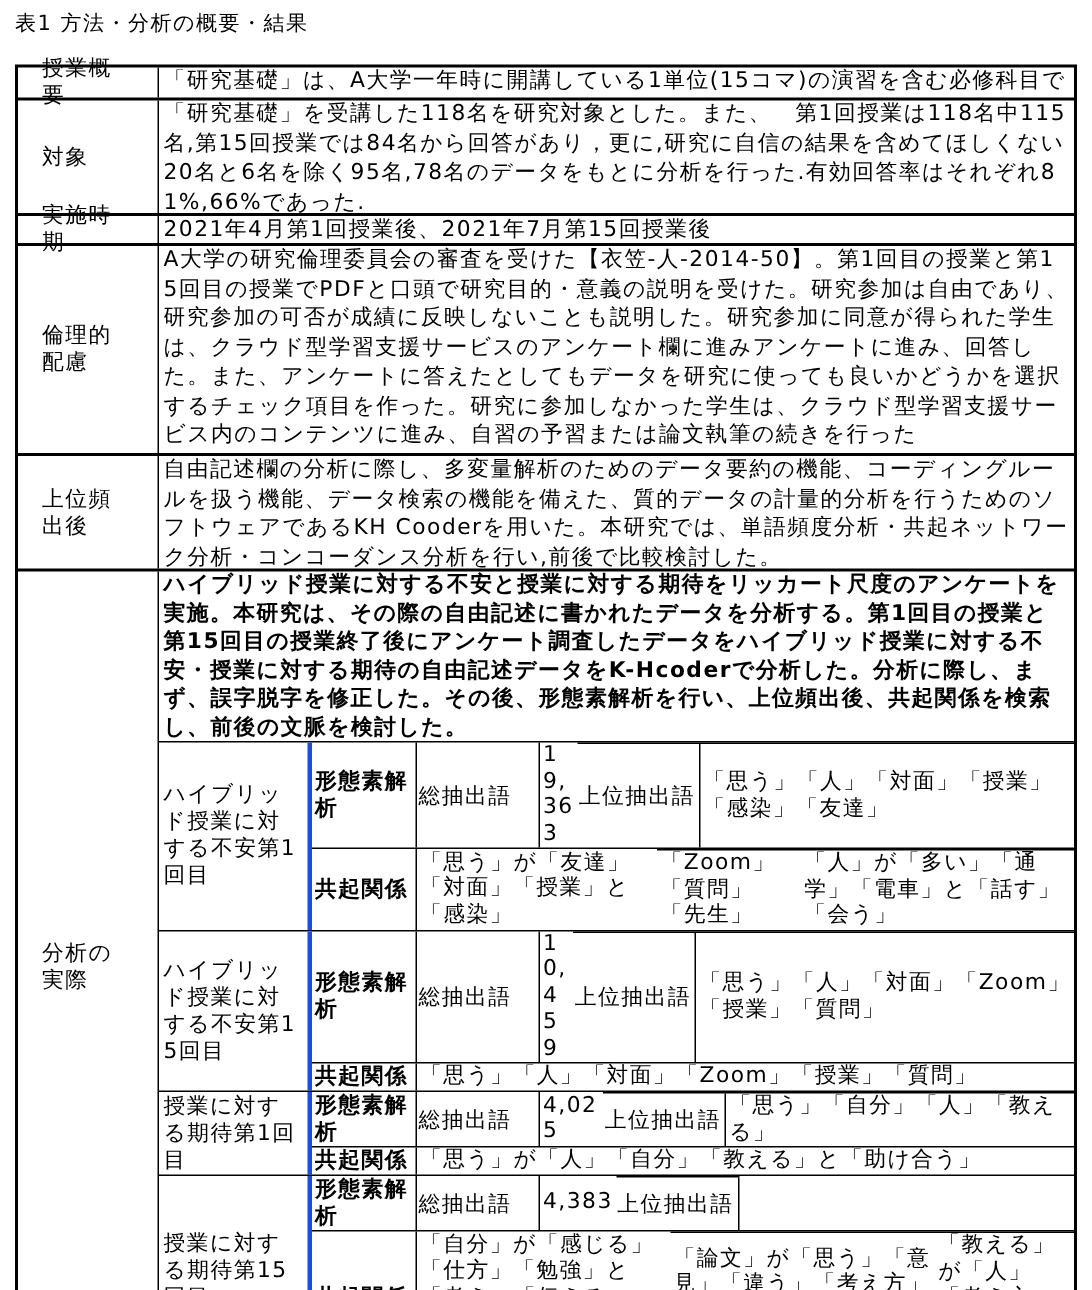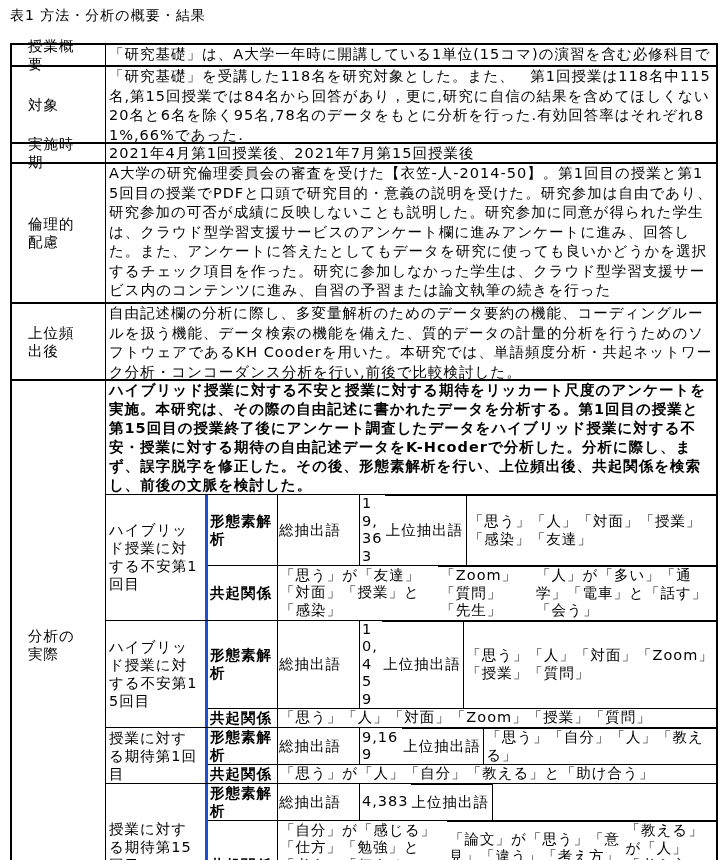--- a/index.html
+++ b/index.html
@@ -162,21 +162,21 @@
         </div>
 
         <div class="group">
           <div class="g-name">授業に対する期待第1回目</div>
           <div class="g-right">
             <div class="block">
               <div class="m-label">形態素解析</div>
               <div class="m-rows">
                 <div class="m-row">
                   <div class="s-label">総抽出語</div>
-                  <div class="s-value">9,169</div>
+                  <div class="s-value">4,025</div>
                 </div>
                 <div class="m-row">
                   <div class="s-label">上位抽出語</div>
                   <div class="s-value">「思う」「自分」「人」「教える」</div>
                 </div>
               </div>
             </div>
             <div class="block cooc-block">
               <div class="m-label">共起関係</div>
               <div class="c-rows">

